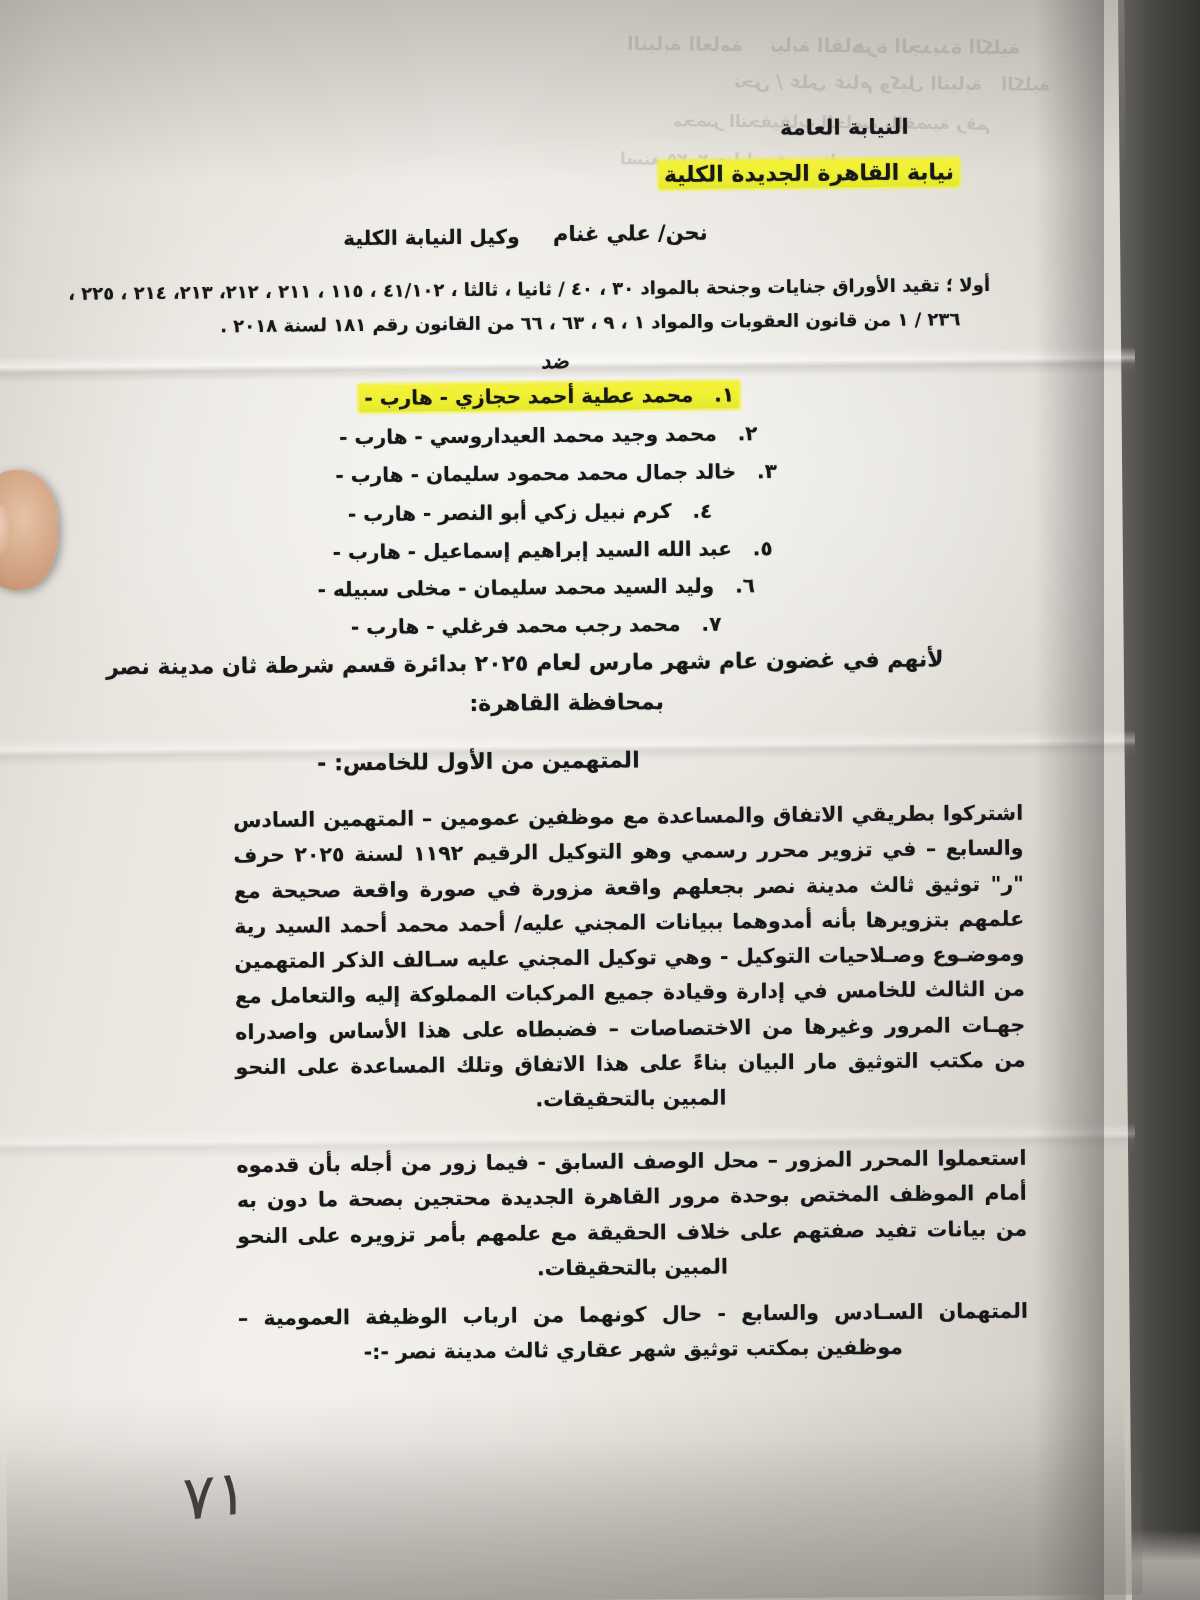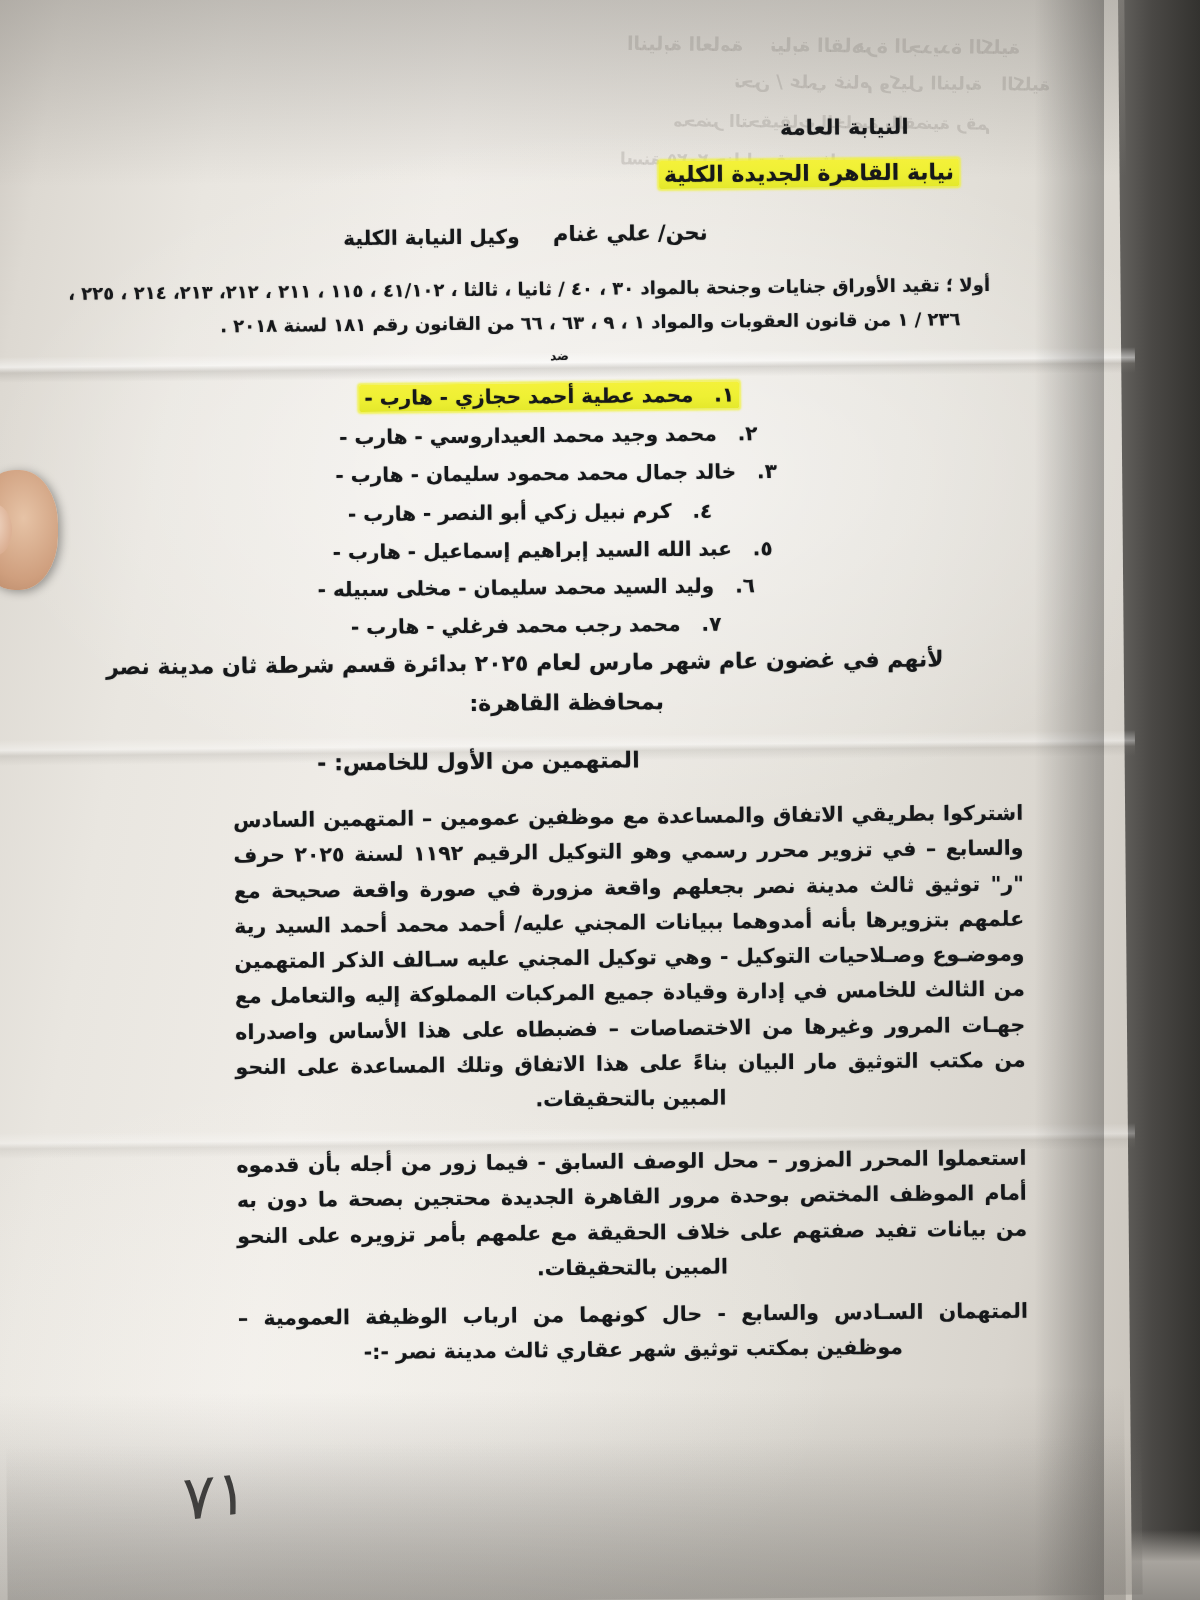--- a/index.html
+++ b/index.html
@@ -199,21 +199,21 @@
       <span class="hl">نيابة القاهرة الجديدة الكلية</span>
     </div>
 
     <div class="doc-line" style="top:222px; right:422px; font-size:21px;">نحن/ علي غنام</div>
 
     <div class="doc-line" style="top:224px; right:610px; font-size:20px;">وكيل النيابة الكلية</div>
 
     <div class="doc-line" style="top:278px; right:140px; font-size:18px;">أولا ؛ تقيد الأوراق جنايات وجنحة بالمواد ٣٠ ، ٤٠ / ثانيا ، ثالثا ، ٤١/١٠٢ ، ١١٥ ، ٢١١ ، ٢١٢، ٢١٣، ٢١٤ ، ٢٢٥ ،</div>
     <div class="doc-line" style="top:312px; right:170px; font-size:18px;">٢٣٦ / ١ من قانون العقوبات والمواد ١ ، ٩ ، ٦٣ ، ٦٦ من القانون رقم ١٨١ لسنة ٢٠١٨ .</div>
 
-    <div class="doc-line" style="top:349px; right:562px; font-size:12px;">ضد</div>
+    <div class="doc-line" style="top:349px; right:562px; font-size:20px;font-style:italic;">ضد</div>
 
     <div class="doc-line num-list-item" style="top:384px; right:392px; font-size:20px;">
       <span class="hl">
         <span>١.</span>
         &nbsp;
         <span>محمد عطية أحمد حجازي - هارب -</span>
       </span>
     </div>
 
     <div class="doc-line num-list-item" style="top:423px; right:374px; font-size:20px;">

